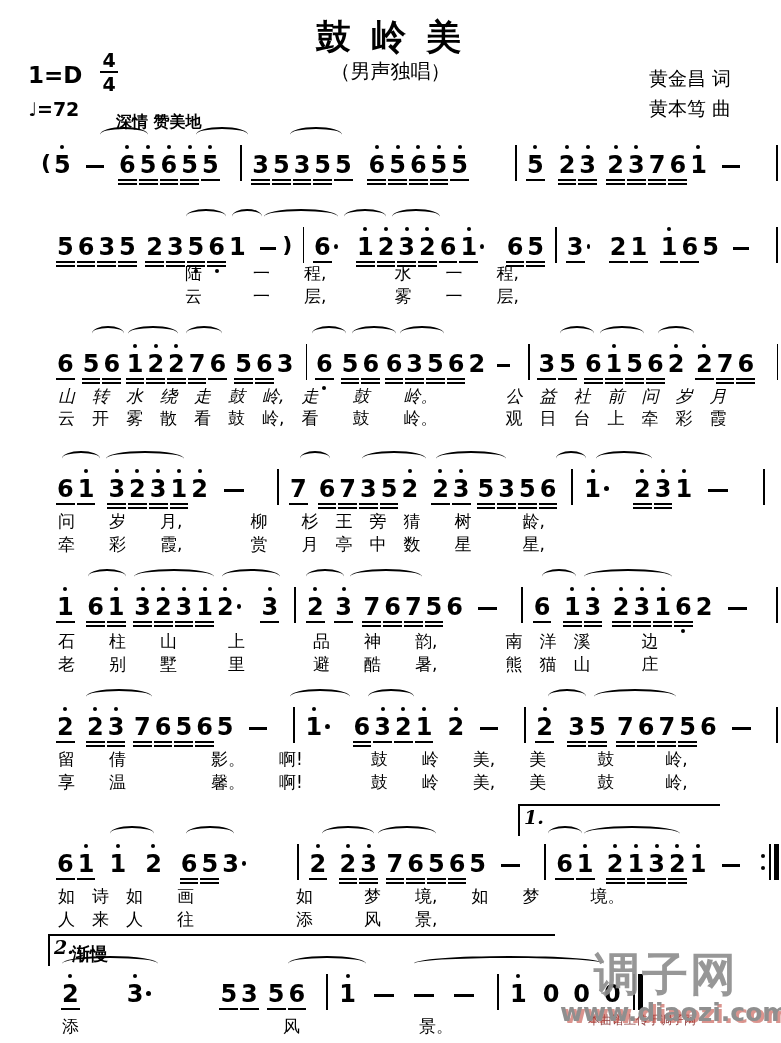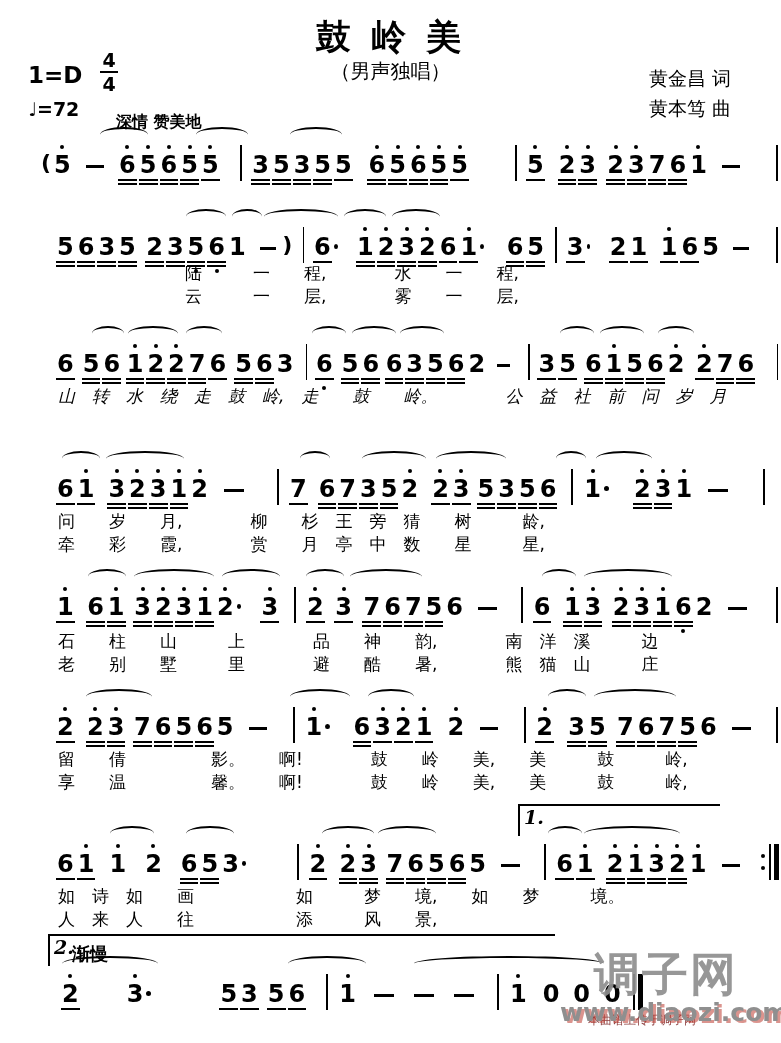--- a/index.html
+++ b/index.html
@@ -220,20 +220,21 @@
         <div class="slur" style="left: 92px; width: 32px; top: -16px;"></div>
         <div class="slur" style="left: 128px; width: 50px; top: -16px;"></div>
         <div class="slur" style="left: 186px; width: 36px; top: -16px;"></div>
         <div class="slur" style="left: 312px; width: 34px; top: -16px;"></div>
         <div class="slur" style="left: 352px; width: 44px; top: -16px;"></div>
         <div class="slur" style="left: 400px; width: 44px; top: -16px;"></div>
         <div class="slur" style="left: 560px; width: 34px; top: -16px;"></div>
         <div class="slur" style="left: 600px; width: 44px; top: -16px;"></div>
         <div class="slur" style="left: 658px; width: 36px; top: -16px;"></div>
         <div class="lyr" style="left: 58px; top: 43px; font-style: italic;">山　转　水　绕　走　鼓　岭,　走　　鼓　　岭。　　　　公　益　社　前　问　岁　月</div>
+        <div class="lyr" style="left: 58px; top: 65px;">云　开　雾　散　看　鼓　岭,　看　　鼓　　岭。　　　　观　日　台　上　牵　彩　霞</div>
       </div>
       <div class="system" style="top: 467px; height: 92px;">
         <div class="notesrow" style="padding-left: 55px;">
           <div class="note">6<div class="u1"></div></div>
           <div class="note">1<div class="da"></div><div class="u1"></div></div>
           <div class="gap" style="width: 10px;"></div>
           <div class="note">3<div class="da"></div><div class="u1"></div><div class="u2"></div></div>
           <div class="note">2<div class="da"></div><div class="u1"></div><div class="u2"></div></div>
           <div class="note">3<div class="da"></div><div class="u1"></div><div class="u2"></div></div>
           <div class="note">1<div class="da"></div><div class="u1"></div><div class="u2"></div></div>
@@ -494,19 +495,20 @@
             <div class="thick"></div>
           </div>
         </div>
         <div class="slur" style="left: 62px; width: 96px; top: -16px;"></div>
         <div class="slur" style="left: 288px; width: 78px; top: -16px;"></div>
         <div class="slur" style="left: 414px; width: 190px; top: -16px;"></div>
         <div class="volta" style="left: 48px; width: 505px; top: -38px;">
           <span>2.</span>
         </div>
         <div class="rall" style="left: 72px; top: -30px;">渐慢</div>
+        <div class="lyr" style="left: 62px; top: 43px;">添　　　　　　　　　　　　风　　　　　　　景。</div>
       </div>
     </div>
 
   <div class="abs" id="wm-note">本曲谱上传于调子网</div>
   <div class="abs" id="wm-name">调子网</div>
   <div class="abs" id="wm-url">www.diaozi.com</div>
 </div>
 
 </body></html>

